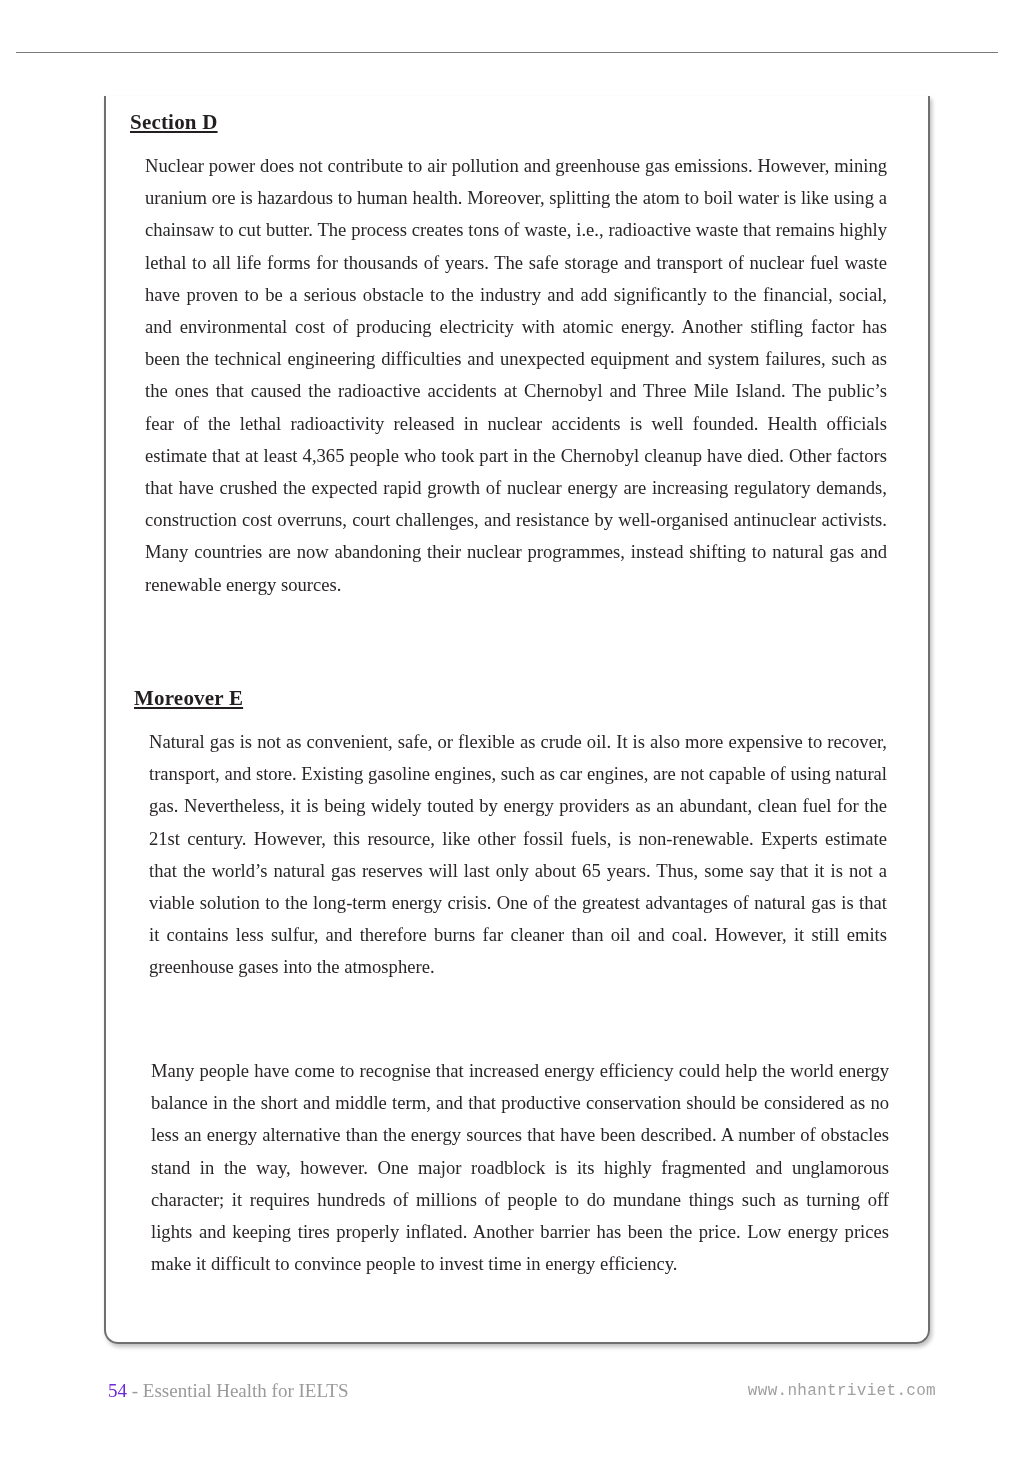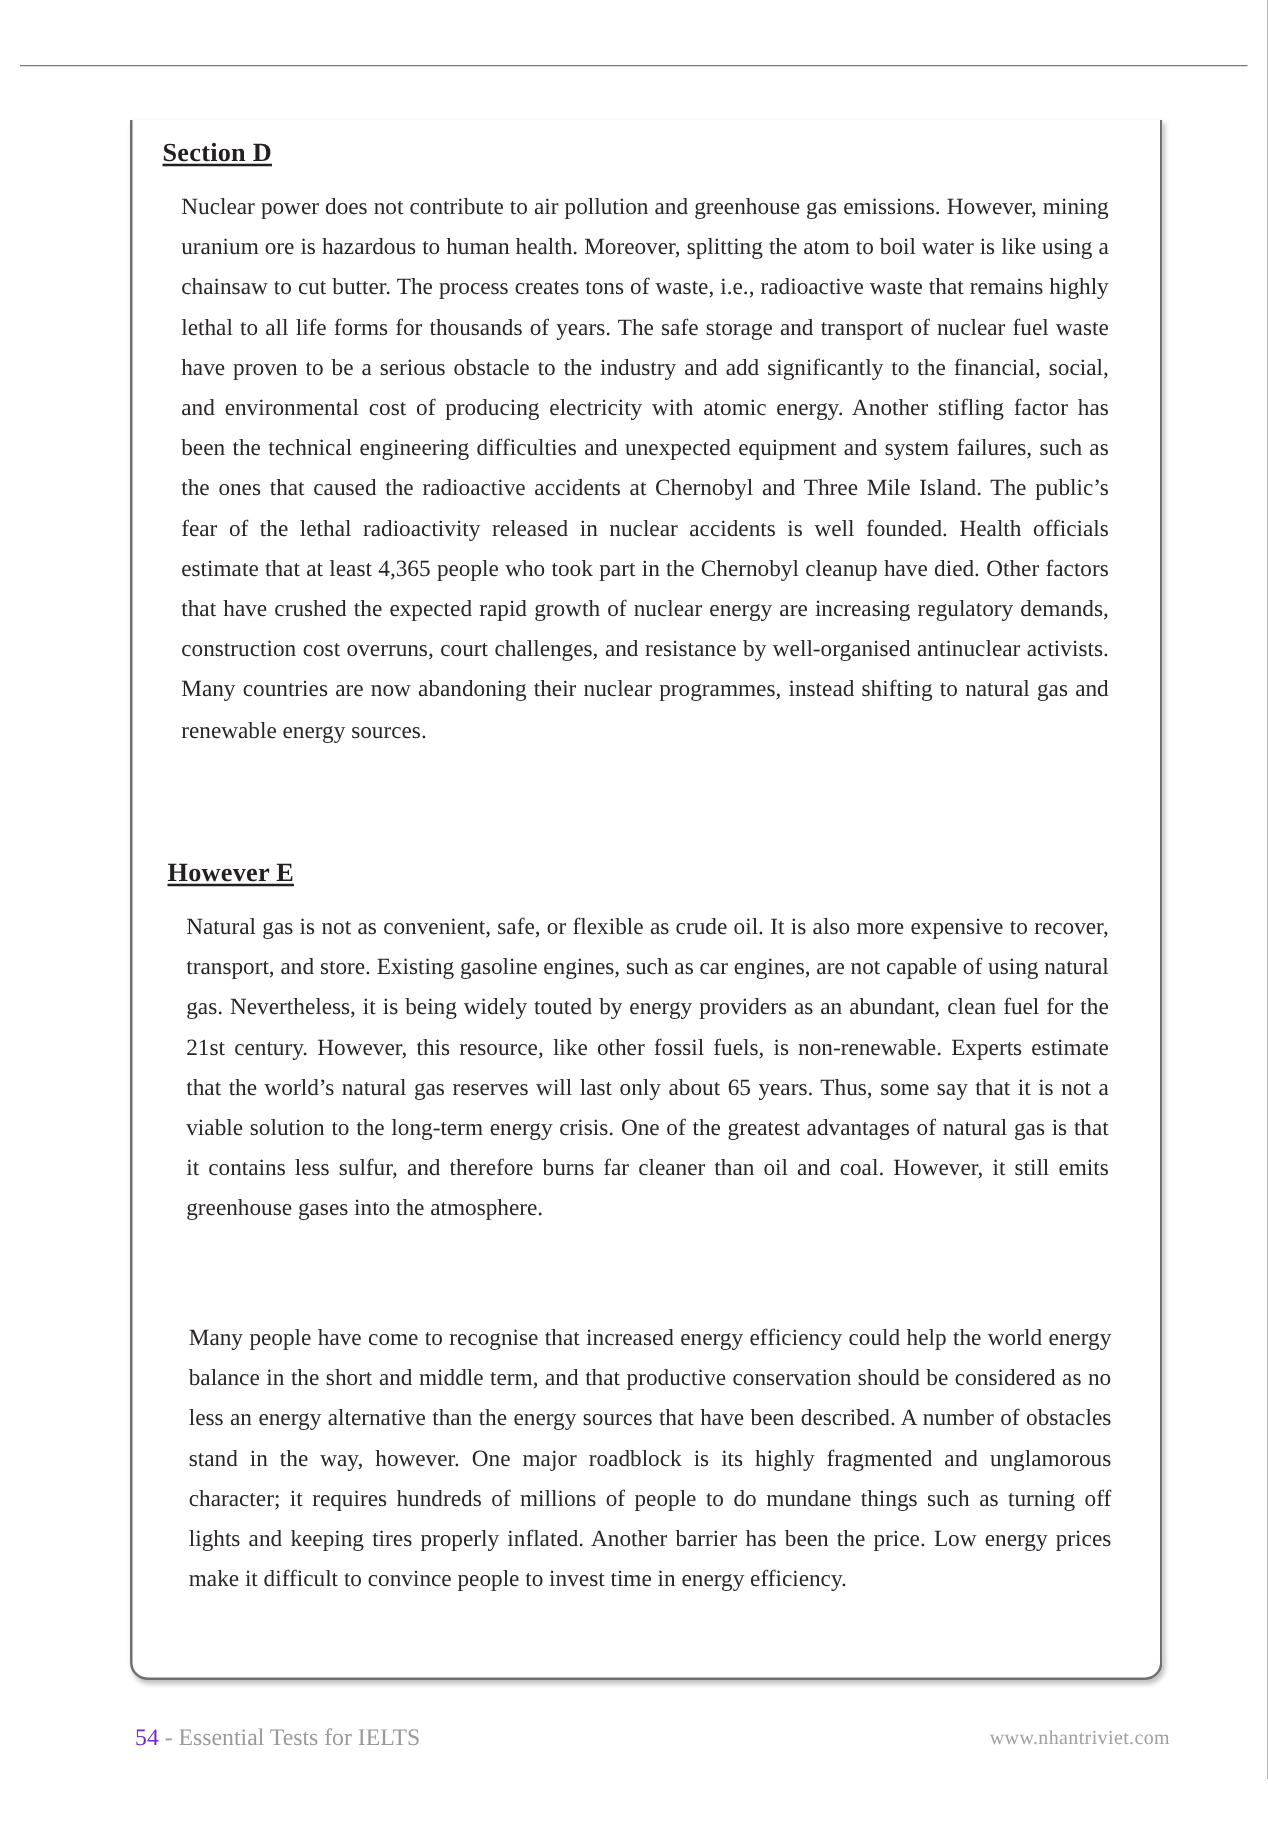--- a/index.html
+++ b/index.html
@@ -68,45 +68,45 @@
   .page-number {
     font-weight: normal;
     color: #6d28d9;
   }
   .footer-sep, .book-title {
     color: #9a9a9a;
   }
   .footer-right {
     position: absolute;
     right: 0; top: 2px;
-    font-family: Liberation Serif, serif;
+    font-family: Liberation Mono, monospace;
     font-size: 16px;
     color: #a0a0a0;
     letter-spacing: 0.3px;
   }
 </style>
 </head>
 <body>
 
 <div class="top-rule"></div>
 
 <div class="passage-box"></div>
 
 <div class="section" id="section-d">
   <h2 class="section-heading">Section D</h2>
   <p class="section-body">Nuclear power does not contribute to air pollution and greenhouse gas emissions. However, mining uranium ore is hazardous to human health. Moreover, splitting the atom to boil water is like using a chainsaw to cut butter. The process creates tons of waste, i.e., radioactive waste that remains highly lethal to all life forms for thousands of years. The safe storage and transport of nuclear fuel waste have proven to be a serious obstacle to the industry and add significantly to the financial, social, and environmen­tal cost of producing electricity with atomic energy. Another stifling factor has been the technical engineering difficulties and unexpected equipment and system failures, such as the ones that caused the radioactive accidents at Chernobyl and Three Mile Island. The public’s fear of the lethal radioactivity released in nuclear accidents is well founded. Health officials estimate that at least 4,365 people who took part in the Cher­nobyl cleanup have died. Other factors that have crushed the expected rapid growth of nuclear energy are increasing regulatory demands, construction cost overruns, court challenges, and resistance by well-organised antinuclear activists. Many countries are now abandoning their nuclear programmes, instead shifting to natural gas and renew­able energy sources.</p>
 </div>
 
 <div class="section" id="section-e">
-  <h2 class="section-heading">However E</h2>
+  <h2 class="section-heading">Moreover E</h2>
   <p class="section-body">Natural gas is not as convenient, safe, or flexible as crude oil. It is also more expensive to recover, transport, and store. Existing gasoline engines, such as car engines, are not capable of using natural gas. Nevertheless, it is being widely touted by energy pro­viders as an abundant, clean fuel for the 21st century. However, this resource, like other fossil fuels, is non-renewable. Experts estimate that the world’s natural gas reserves will last only about 65 years. Thus, some say that it is not a viable solution to the long-term energy crisis. One of the greatest advantages of natural gas is that it contains less sulfur, and therefore burns far cleaner than oil and coal. However, it still emits greenhouse gases into the atmosphere.</p>
 </div>
 
 <div class="section" id="section-f">
   <p class="section-body">Many people have come to recognise that increased energy efficiency could help the world energy balance in the short and middle term, and that productive conservation should be considered as no less an energy alternative than the energy sources that have been described. A number of obstacles stand in the way, however. One major roadblock is its highly fragmented and unglamorous character; it requires hundreds of millions of people to do mundane things such as turning off lights and keeping tires properly inflated. Another barrier has been the price. Low energy prices make it dif­ficult to convince people to invest time in energy efficiency.</p>
 </div>
 
 <div class="footer">
   <div class="footer-left">
-    <span class="page-number">54</span><span class="footer-sep"> - </span><span class="book-title">Essential Tests for IELTS</span>
+    <span class="page-number">54</span><span class="footer-sep"> - </span><span class="book-title">Essential Health for IELTS</span>
   </div>
   <div class="footer-right">www.nhantriviet.com</div>
 </div>
 
 </body></html>

